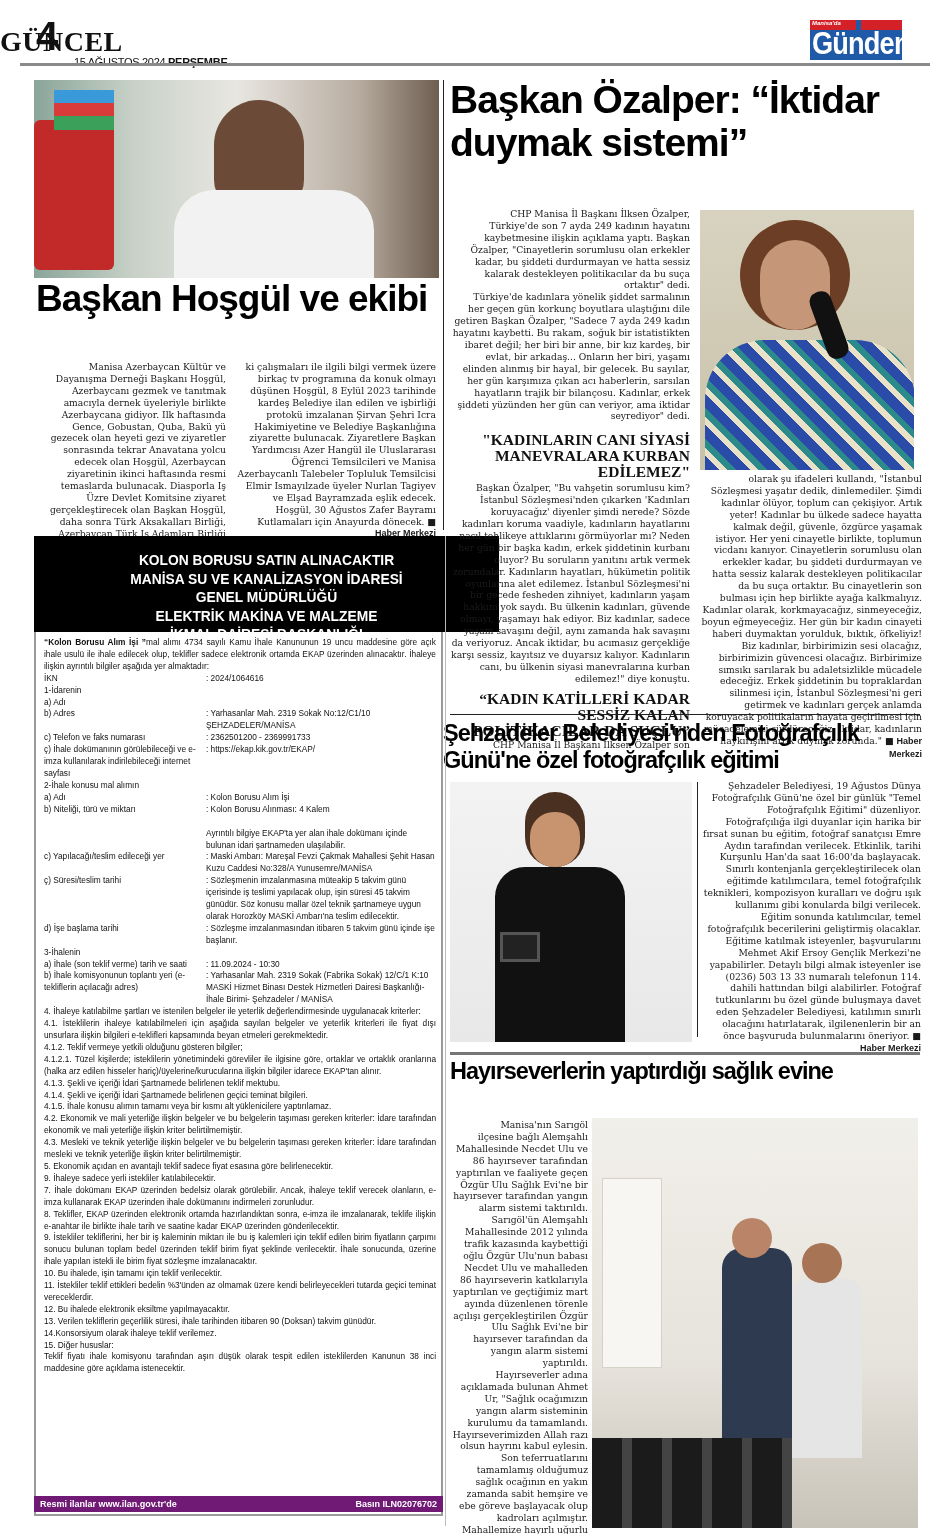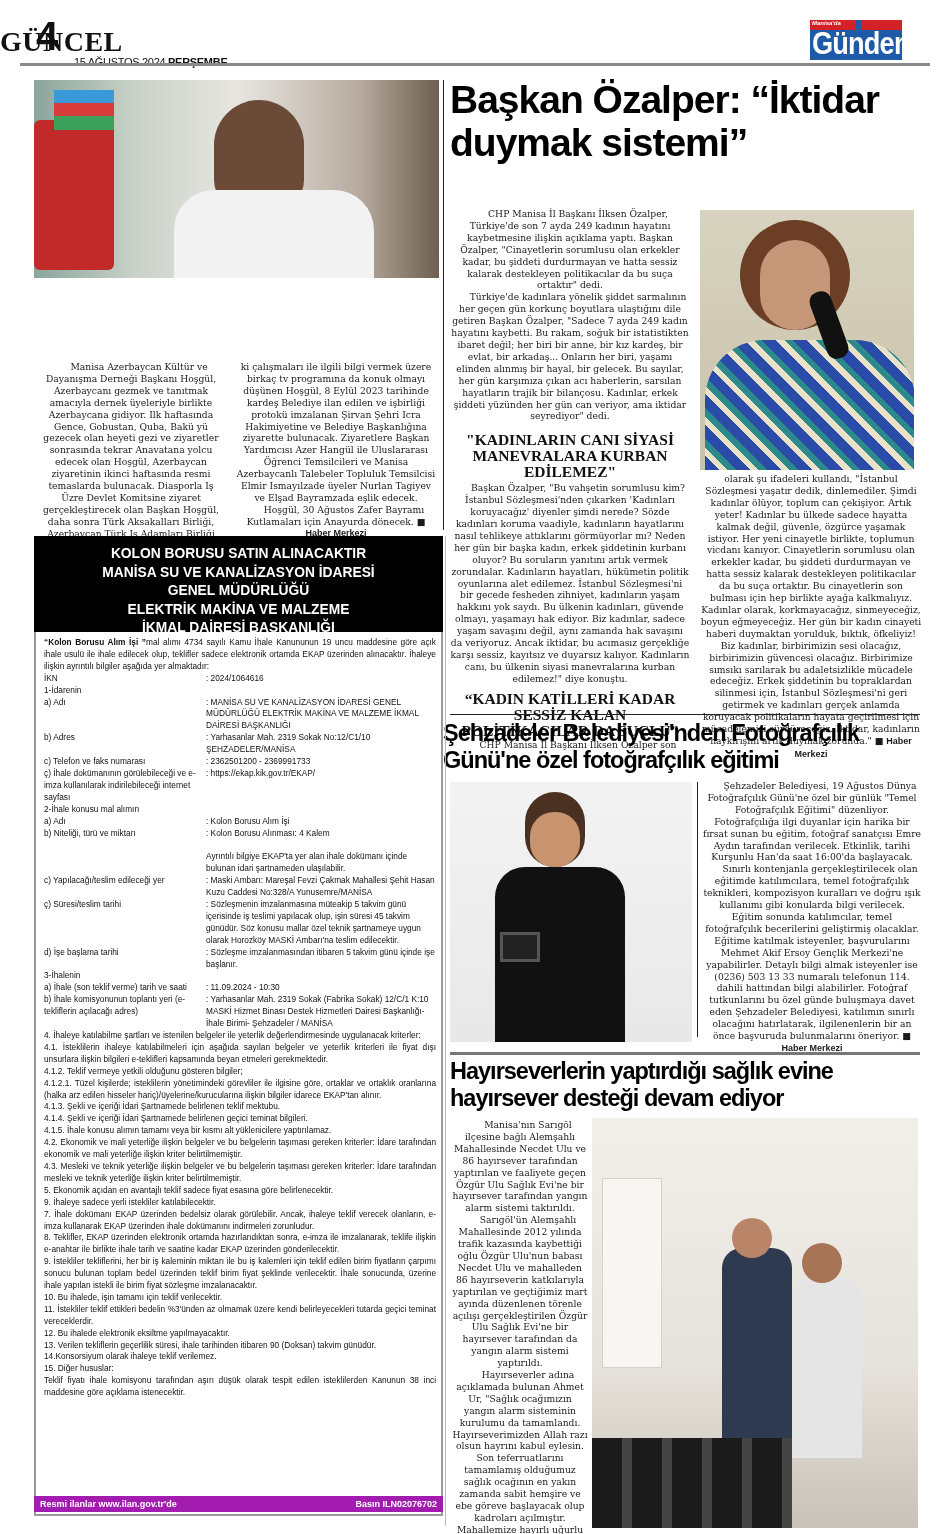--- a/index.html
+++ b/index.html
@@ -10,32 +10,32 @@
 .hdr-date b{font-weight:bold}
 .hdr-sec{left:0;width:950px;top:26px;text-align:left;font-family:"Liberation Serif",serif;font-weight:bold;font-size:28px;letter-spacing:0.5px}
 .hdr-line{left:20px;top:63px;width:910px;height:3px;background:#8a8a8a}
 .logo{left:810px;top:20px;width:92px;height:40px;background:#1f5aa8;overflow:hidden}
 .logo .red1{position:absolute;left:0;top:0;width:46px;height:10px;background:#d42027}
 .logo .red2{position:absolute;left:51px;top:0;width:41px;height:10px;background:#d42027}
 .logo .small{position:absolute;left:2px;top:0;font-family:"Liberation Sans",sans-serif;font-size:6px;color:#fff;font-style:italic;font-weight:bold}
 .logo .big{position:absolute;left:2px;top:6px;font-family:"Liberation Sans",sans-serif;font-weight:bold;font-size:32px;color:#fff;letter-spacing:-1px;line-height:34px;transform:scaleX(0.85);transform-origin:left}
 .photo{background:linear-gradient(135deg,#cfc6b2,#8c8474);overflow:hidden}
 .headline{font-family:"Liberation Sans",sans-serif;font-weight:900;color:#000;letter-spacing:-1px;line-height:1.05}
-.body{font-family:"DejaVu Serif",serif;font-size:9.2px;line-height:11.9px;text-align:center;color:#1a1a1a}
+.body{font-family:"DejaVu Serif",serif;font-size:9.2px;line-height:11.9px;text-align:right;color:#1a1a1a}
 .body p{text-indent:16px}
 .sig{font-family:"Liberation Sans",sans-serif;font-weight:bold;font-size:9px}
 .sub{font-family:"Liberation Serif",serif;font-weight:bold;font-size:15.5px;line-height:16px;color:#111}
 .vline{background:#222}
 .ad-box{left:34px;top:536px;width:409px;height:980px;border:2px solid #9a9a9a}
-.ad-head{left:34px;top:536px;width:409px;height:96px;background:#000;color:#fff;text-align:center;font-family:"Liberation Sans",sans-serif;font-weight:bold;font-size:13.8px;line-height:18.5px;padding-top:9px}
+.ad-head{left:34px;top:536px;width:465px;height:96px;background:#000;color:#fff;text-align:center;font-family:"Liberation Sans",sans-serif;font-weight:bold;font-size:13.8px;line-height:18.5px;padding-top:16px}
 .ad-text{font-family:"Liberation Sans",sans-serif;font-size:8.3px;line-height:11.9px;color:#111}
 .ad-row{display:flex}
 .ad-row .k{width:162px;flex:none}
 .ad-row .v{flex:1}
-.ad-foot{left:34px;top:1496px;width:409px;height:16px;background:#a21caf;color:#fff;font-family:"Liberation Sans",sans-serif;font-weight:bold;font-size:9px;line-height:16px;padding:0 6px;display:flex;justify-content:space-between}
+.ad-foot{left:34px;top:1496px;width:409px;height:16px;background:#701a75;color:#fff;font-family:"Liberation Sans",sans-serif;font-weight:bold;font-size:9px;line-height:16px;padding:0 6px;display:flex;justify-content:space-between}
 .hr{background:#222;height:2px}
 </style>
 </head>
 <body>
 
 <div class="abs hdr-num">4</div>
 <div class="abs hdr-date"><span>15 AĞUSTOS 2024</span> <b>PERŞEMBE</b></div>
 <div class="abs hdr-sec">GÜNCEL</div>
 <div class="abs logo">
   <div class="red1"></div>
@@ -45,20 +45,21 @@
 </div>
 <div class="abs hdr-line"></div>
 
 <div class="abs photo" style="left:34px;top:80px;width:405px;height:198px;background:linear-gradient(90deg,#8aa59a 0%,#c9d2c8 25%,#e8e6e1 50%,#b8aca0 80%,#6d5e50 100%)">
   <div style="position:absolute;left:0;top:40px;width:80px;height:150px;background:#c22a2a;border-radius:6px"></div>
   <div style="position:absolute;left:20px;top:10px;width:60px;height:40px;background:linear-gradient(#3a9ad9 33%,#d93a3a 33% 66%,#3aa05a 66%)"></div>
   <div style="position:absolute;left:180px;top:20px;width:90px;height:110px;background:#6b4b38;border-radius:45px 45px 30px 30px"></div>
   <div style="position:absolute;left:140px;top:110px;width:200px;height:90px;background:#f2f2f2;border-radius:40px 40px 0 0"></div>
 </div>
 <div class="abs headline" style="left:36px;top:280px;width:410px;font-size:37px">
+  <div>Başkan Hoşgül ve ekibi</div>
 </div>
 <div class="abs body" style="left:36px;top:361px;width:190px">
     <p>Manisa Azerbaycan Kültür ve Dayanışma Derneği Başkanı Hoşgül, Azerbaycanı gezmek ve tanıtmak amacıyla dernek üyeleriyle birlikte Azerbaycana gidiyor. Ilk haftasında Gence, Gobustan, Quba, Bakü yü gezecek olan heyeti gezi ve ziyaretler sonrasında tekrar Anavatana yolcu edecek olan Hoşgül, Azerbaycan ziyaretinin ikinci haftasında resmi temaslarda bulunacak. Diasporla Iş Üzre Devlet Komitsine ziyaret gerçekleştirecek olan Başkan  Hoşgül, daha sonra Türk Aksakalları Birliği, Azerbaycan Türk Iş Adamları Birliği (ATIB) Ile bir dizi görüşme yapmayı planlıyor. Manisa da</p>
   </div>
 <div class="abs body" style="left:236px;top:361px;width:200px">
   <p style="text-indent:0">ki çalışmaları ile ilgili bilgi vermek üzere birkaç tv programına da konuk olmayı düşünen Hoşgül, 8 Eylül 2023 tarihinde kardeş Belediye ilan edilen ve işbirliği protokü imzalanan Şirvan Şehri Icra Hakimiyetine ve Belediye Başkanlığına ziyarette bulunacak. Ziyaretlere Başkan Yardımcısı Azer Hangül ile Uluslararası Öğrenci Temsilcileri ve Manisa Azerbaycanlı Talebeler Topluluk Temsilcisi Elmir Ismayılzade üyeler Nurlan Tagiyev ve Elşad Bayramzada eşlik edecek.</p>
   <p><span>Hoşgül, 30 Ağustos Zafer Bayramı Kutlamaları için Anayurda dönecek.</span> <span>■</span></p>
   <div class="sig">Haber Merkezi</div>
 </div>
 <div class="abs vline" style="left:443px;top:80px;width:1px;height:450px"></div>
@@ -77,21 +78,20 @@
       <div class="ad-row">
         <div class="k">İKN</div>
         <div class="v">: 2024/1064616</div>
       </div>
       <div class="ad-row">
         <div class="k">1-İdarenin</div>
         <div class="v"></div>
       </div>
       <div class="ad-row">
         <div class="k">a) Adı</div>
-        <div class="v">: MANİSA SU VE KANALİZASYON İDARESİ GENEL MÜDÜRLÜĞÜ ELEKTRİK MAKİNA VE MALZEME İKMAL DAİRESİ BAŞKANLIĞI</div>
       </div>
       <div class="ad-row">
         <div class="k">b) Adres</div>
         <div class="v">: Yarhasanlar Mah. 2319 Sokak No:12/C1/10 ŞEHZADELER/MANİSA</div>
       </div>
       <div class="ad-row">
         <div class="k">c) Telefon ve faks numarası</div>
         <div class="v">: 2362501200 - 2369991733</div>
       </div>
       <div class="ad-row">
@@ -205,21 +205,20 @@
 <div class="abs vline" style="left:697px;top:782px;width:1px;height:255px"></div>
 <div class="abs body" style="left:703px;top:780px;width:218px">
   <p>Şehzadeler Belediyesi, 19 Ağustos Dünya Fotoğrafçılık Günü'ne özel bir günlük "Temel Fotoğrafçılık Eğitimi" düzenliyor. Fotoğrafçılığa ilgi duyanlar için harika bir fırsat sunan bu eğitim, fotoğraf sanatçısı Emre Aydın tarafından verilecek. Etkinlik, tarihi Kurşunlu Han'da saat 16:00'da başlayacak.</p>
   <p><span>Sınırlı kontenjanla gerçekleştirilecek olan eğitimde katılımcılara, temel fotoğrafçılık teknikleri, kompozisyon kuralları ve doğru ışık kullanımı gibi konularda bilgi verilecek. Eğitim sonunda katılımcılar, temel fotoğrafçılık becerilerini geliştirmiş olacaklar. Eğitime katılmak isteyenler, başvurularını Mehmet Akif Ersoy Gençlik Merkezi'ne yapabilirler. Detaylı bilgi almak isteyenler ise (0236) 503 13 33 numaralı telefonun 114. dahili hattından bilgi alabilirler. Fotoğraf tutkunlarını bu özel günde buluşmaya davet eden Şehzadeler Belediyesi, katılımın sınırlı olacağını hatırlatarak, ilgilenenlerin bir an önce başvuruda bulunmalarını öneriyor.</span> <span>■</span> <span class="sig">Haber Merkezi</span></p>
 </div>
 
 <div class="abs hr" style="left:450px;top:1052px;width:470px;height:3px;background:#777"></div>
 
 <div class="abs headline" style="left:450px;top:1058px;width:480px;font-size:23.5px;line-height:27px">
   <div>Hayırseverlerin yaptırdığı sağlık evine</div>
-  <div>hayırsever desteği devam ediyor</div>
 </div>
 <div class="abs body" style="left:452px;top:1119px;width:136px">
   <p>Manisa'nın Sarıgöl ilçesine bağlı Alemşahlı Mahallesinde Necdet Ulu ve 86 hayırsever tarafından yaptırılan ve faaliyete geçen Özgür Ulu Sağlık Evi'ne bir hayırsever tarafından yangın alarm sistemi taktırıldı.</p>
   <p>Sarıgöl'ün Alemşahlı Mahallesinde 2012 yılında trafik kazasında kaybettiği oğlu Özgür Ulu'nun babası Necdet Ulu ve mahalleden 86 hayırseverin katkılarıyla yaptırılan ve geçtiğimiz mart ayında düzenlenen törenle açılışı gerçekleştirilen Özgür Ulu Sağlık Evi'ne bir hayırsever tarafından da yangın alarm sistemi yaptırıldı.</p>
   <p><span>Hayırseverler adına açıklamada bulunan Ahmet Ur, "Sağlık ocağımızın yangın alarm sisteminin kurulumu da tamamlandı. Hayırseverimizden Allah razı olsun hayrını kabul eylesin. Son teferruatlarını tamamlamış olduğumuz sağlık ocağının en yakın zamanda sabit hemşire ve ebe göreve başlayacak olup kadroları açılmıştır. Mahallemize hayırlı uğurlu olsun." Dedi.</span>  </p>
 </div>
 <div class="abs photo" style="left:592px;top:1118px;width:326px;height:410px;background:linear-gradient(180deg,#f1efe9 0%,#e6e3dc 60%,#c8c3b8 100%)">
   <div style="position:absolute;left:10px;top:60px;width:60px;height:190px;background:#f7f6f2;border:1px solid #d6d2c8"></div>
   <div style="position:absolute;left:130px;top:130px;width:70px;height:200px;background:#2d3a4f;border-radius:20px 20px 0 0"></div>
   <div style="position:absolute;left:140px;top:100px;width:40px;height:40px;background:#b98467;border-radius:20px"></div>

